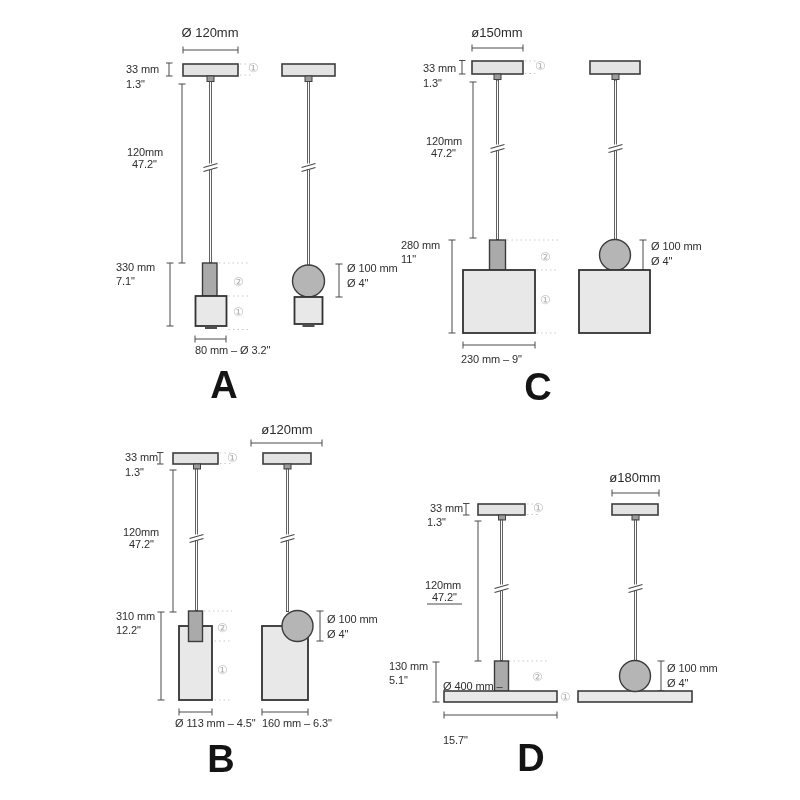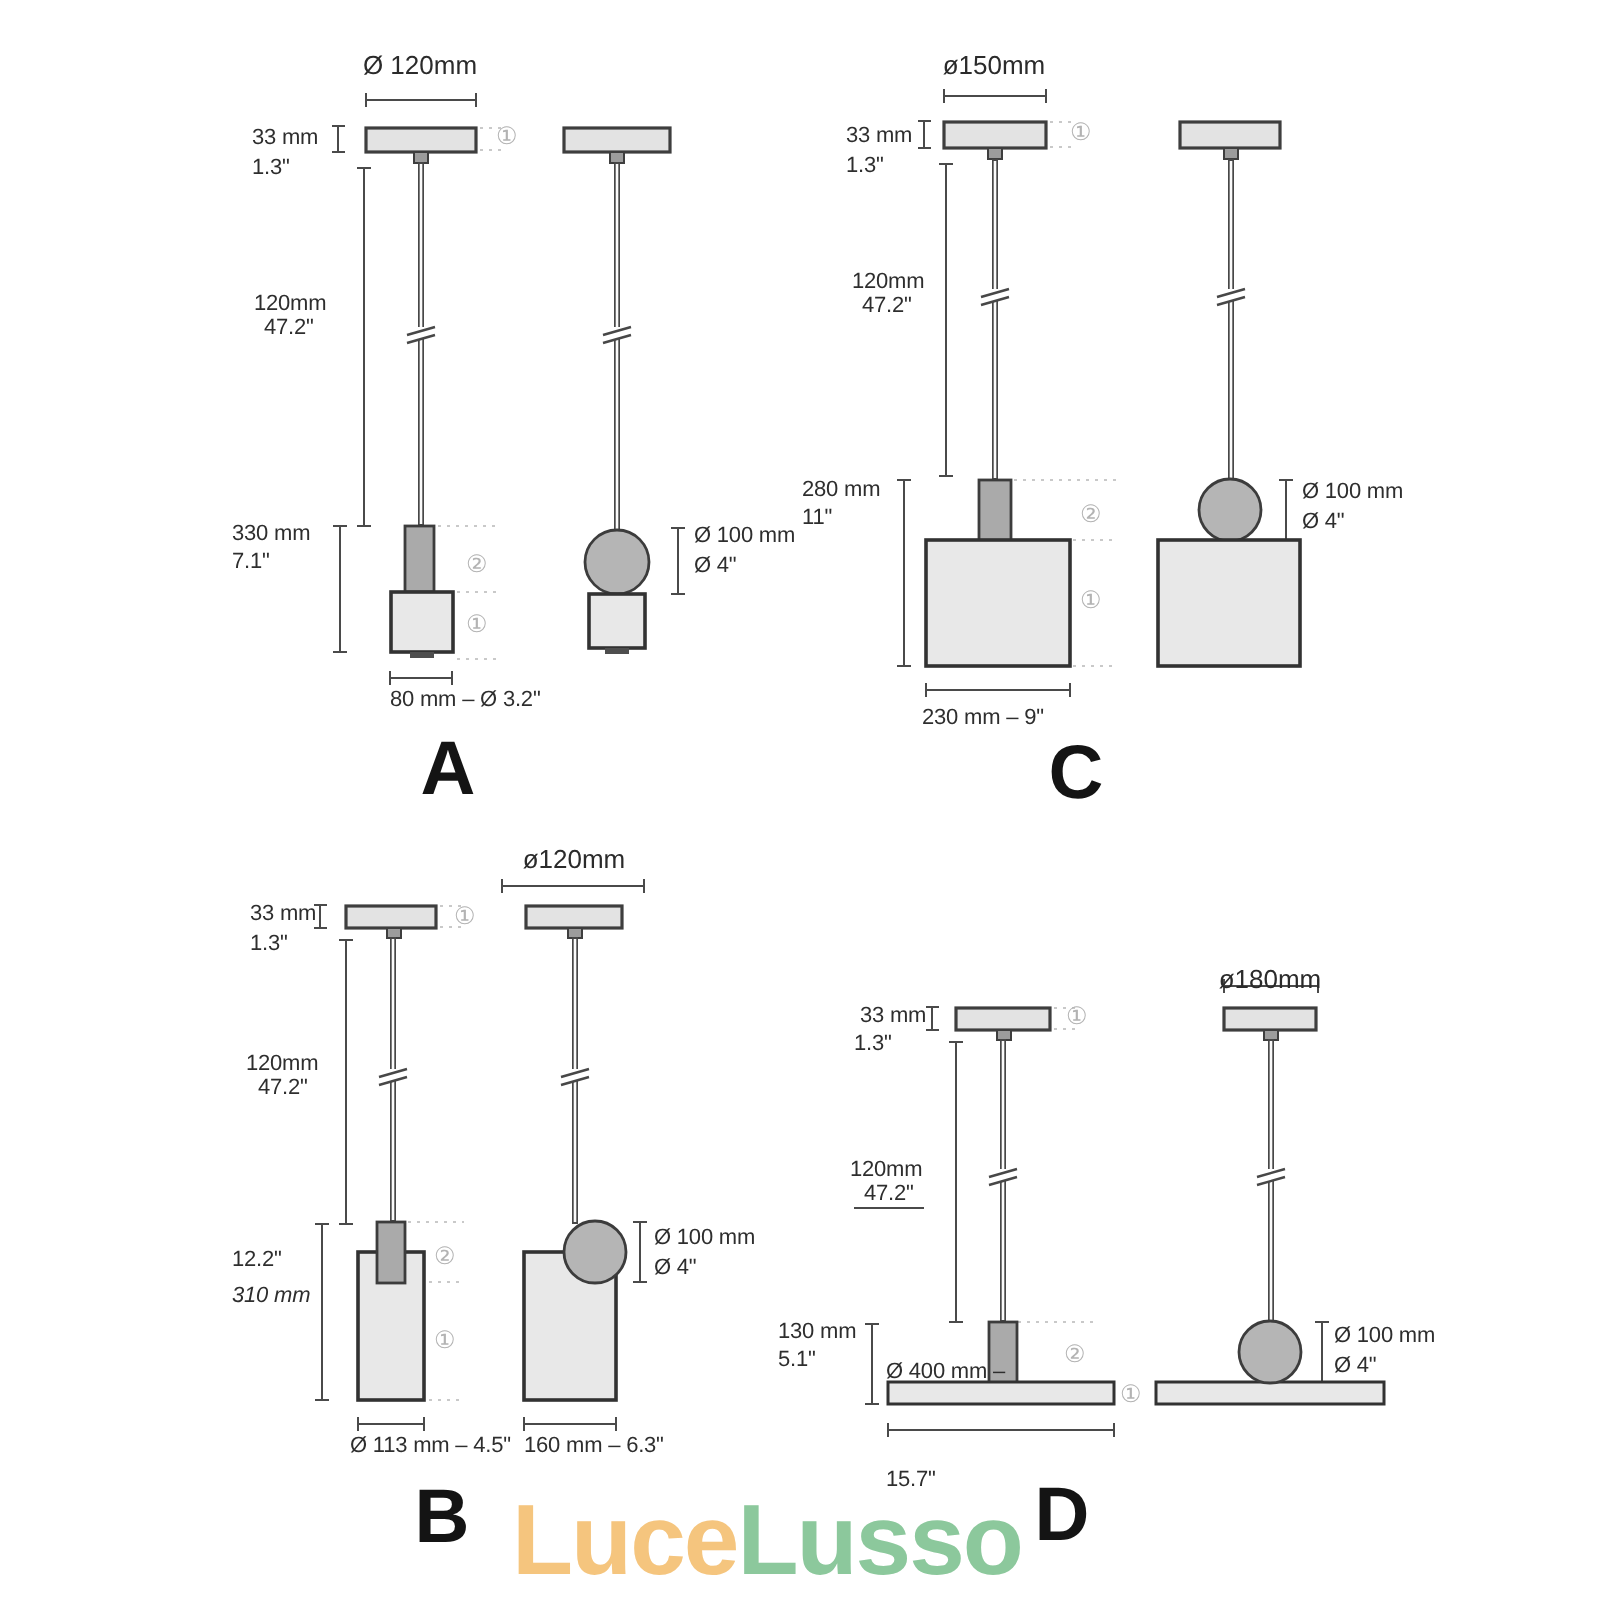--- a/index.html
+++ b/index.html
@@ -146,21 +146,20 @@
     <rect class="con" x="632" y="515" width="7" height="5"></rect>
     <line class="cb" x1="635.5" y1="519.5" x2="635.5" y2="661"></line>
     <line class="cw" x1="635.5" y1="520.5" x2="635.5" y2="660"></line>
     <rect class="wr" x="630.5" y="584.5" width="10" height="6"></rect>
     <path class="br" d="M628.5 588.5 L642.5 584.5 M628.5 592.5 L642.5 588.5"></path>
     <rect class="dsc" x="578" y="691" width="114" height="11"></rect>
     <circle class="sph" cx="635" cy="676" r="15.5"></circle>
   </g>
 </svg>
 
-<div class="wm"><span class="wm1">Luce</span><span class="wm2">Lusso</span></div>
 
 <div class="dia" style="left:170px;top:26px;width:80px;">Ø 120mm</div>
 <div class="lbl" style="left:126px;top:64px;">33 mm</div>
 <div class="lbl" style="left:126px;top:79px;">1.3"</div>
 <div class="lbl" style="left:127px;top:147px;">120mm</div>
 <div class="lbl" style="left:132px;top:159px;">47.2"</div>
 <div class="lbl" style="left:116px;top:262px;">330 mm</div>
 <div class="lbl" style="left:116px;top:276px;">7.1"</div>
 <div class="lbl" style="left:195px;top:345px;">80 mm – Ø 3.2"</div>
 <div class="lbl" style="left:347px;top:263px;">Ø 100 mm</div>
@@ -183,32 +182,32 @@
 <div class="mark" style="left:535px;top:60px;">①</div>
 <div class="mark" style="left:540px;top:251px;">②</div>
 <div class="mark" style="left:540px;top:294px;">①</div>
 <div class="letter" style="left:518px;top:368px;">C</div>
 
 <div class="dia" style="left:256px;top:423px;width:62px;">ø120mm</div>
 <div class="lbl" style="left:125px;top:452px;">33 mm</div>
 <div class="lbl" style="left:125px;top:467px;">1.3"</div>
 <div class="lbl" style="left:123px;top:527px;">120mm</div>
 <div class="lbl" style="left:129px;top:539px;">47.2"</div>
-<div class="lbl" style="left:116px;top:643px;font-style:italic;">310 mm</div>
+<div class="lbl" style="left:116px;top:611px;">310 mm</div>
 <div class="lbl" style="left:116px;top:625px;">12.2"</div>
 <div class="lbl" style="left:175px;top:718px;">Ø 113 mm – 4.5"</div>
 <div class="lbl" style="left:262px;top:718px;">160 mm – 6.3"</div>
 <div class="lbl" style="left:327px;top:614px;">Ø 100 mm</div>
 <div class="lbl" style="left:327px;top:629px;">Ø 4"</div>
 <div class="mark" style="left:227px;top:452px;">①</div>
 <div class="mark" style="left:217px;top:622px;">②</div>
 <div class="mark" style="left:217px;top:664px;">①</div>
 <div class="letter" style="left:201px;top:740px;">B</div>
 
-<div class="dia" style="left:604px;top:471px;width:62px;margin-top:12px;">ø180mm</div>
+<div class="dia" style="left:604px;top:471px;width:62px;">ø180mm</div>
 <div class="lbl" style="left:430px;top:503px;">33 mm</div>
 <div class="lbl" style="left:427px;top:517px;">1.3"</div>
 <div class="lbl" style="left:425px;top:580px;">120mm</div>
 <div class="lbl" style="left:432px;top:592px;">47.2"</div>
 <div class="lbl" style="left:389px;top:661px;">130 mm</div>
 <div class="lbl" style="left:389px;top:675px;">5.1"</div>
 <div class="lbl" style="left:443px;top:681px;">Ø 400 mm –</div>
 <div class="lbl" style="left:443px;top:735px;">15.7"</div>
 <div class="lbl" style="left:667px;top:663px;">Ø 100 mm</div>
 <div class="lbl" style="left:667px;top:678px;">Ø 4"</div>

